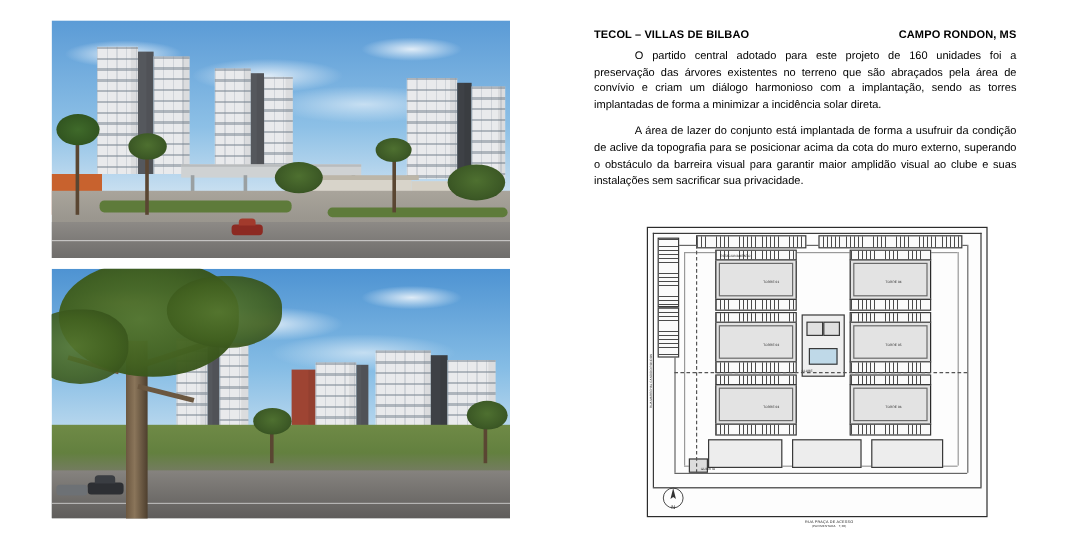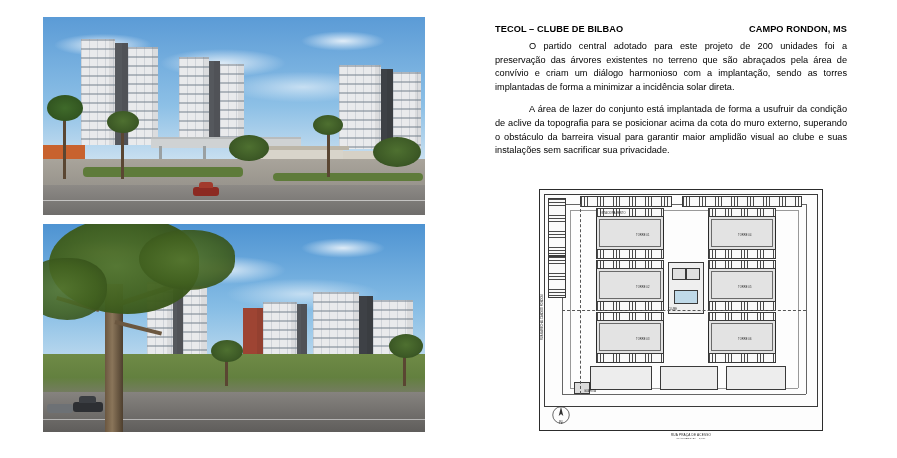--- a/index.html
+++ b/index.html
@@ -356,24 +356,24 @@
       <div class="tree" style="left:346px; top:110px; width:34px; height:24px;"></div>
 
       <div class="car" style="left:30px; top:178px; width:30px; height:10px; background:#2d2f33;"></div>
       <div class="car" style="left:36px; top:172px; width:17px; height:7px; background:#3a3d42; border-radius:3px 3px 0 0;"></div>
       <div class="car" style="left:4px; top:180px; width:26px; height:9px; background:#6d7175;"></div>
     </div>
   </div>
 
   <div class="textcol">
     <div class="titlerow">
-      <span>TECOL – CLUBE DE BILBAO</span>
+      <span>TECOL – VILLAS DE BILBAO</span>
       <span>CAMPO RONDON, MS</span>
     </div>
-    <p class="body-par">O partido central adotado para este projeto de 200 unidades foi a preservação das árvores existentes no terreno que são abraçados pela área de convívio e criam um diálogo harmonioso com a implantação, sendo as torres implantadas de forma a minimizar a incidência solar direta.</p>
+    <p class="body-par">O partido central adotado para este projeto de 160 unidades foi a preservação das árvores existentes no terreno que são abraçados pela área de convívio e criam um diálogo harmonioso com a implantação, sendo as torres implantadas de forma a minimizar a incidência solar direta.</p>
     <p class="body-par">A área de lazer do conjunto está implantada de forma a usufruir da condição de aclive da topografia para se posicionar acima da cota do muro externo, superando o obstáculo da barreira visual para garantir maior amplidão visual ao clube e suas instalações sem sacrificar sua privacidade.</p>
   </div>
 
   <div class="siteplan">
     <div class="sp-frame">
 
       <div class="sp-line" style="left:4px; top:4px; width:274px; height:0.8px;"></div>
       <div class="sp-line" style="left:4px; top:4px; width:0.8px; height:212px;"></div>
       <div class="sp-line" style="left:277px; top:4px; width:0.8px; height:212px;"></div>
       <div class="sp-line" style="left:4px; top:216px; width:274px; height:0.8px;"></div>

